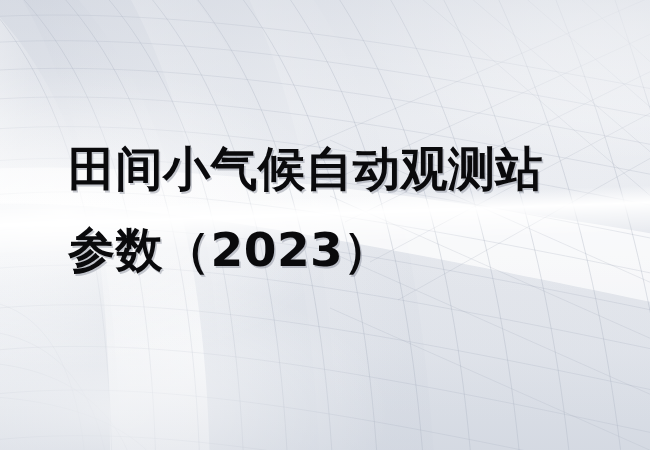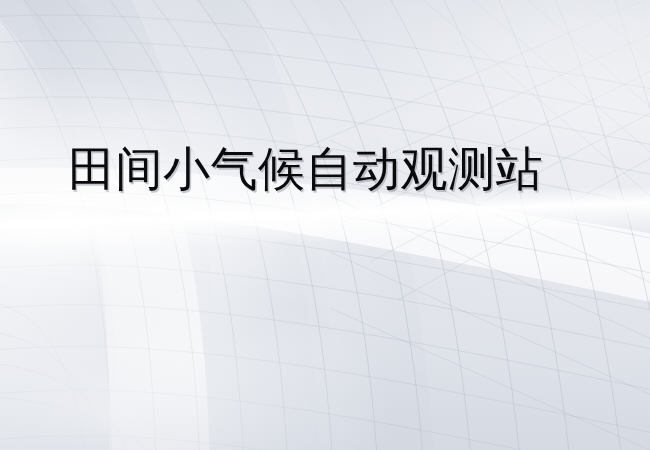--- a/index.html
+++ b/index.html
@@ -52,21 +52,21 @@
   
   #title-block {
     position: absolute;
     left: 68px;
     top: 128px;
     width: 540px;
   }
   .title-line {
     display: block;
     color: #0a0a0c;
-    font-weight: 400;
+    font-weight: 700;
     font-size: 47px;
     line-height: 81px;
     letter-spacing: 0.5px;
     white-space: nowrap;
     text-shadow: 1.5px 1.5px 0 rgba(120,125,140,0.40);
   }
 </style>
 </head>
 <body>
 
@@ -157,15 +157,16 @@
     </g>
   </svg>
 
   <div class="bg-layer" id="bg-vignette"></div>
   <div class="bg-layer" id="bg-shade-top"></div>
   <div class="bg-layer" id="bg-shade-bottom"></div>
   <div class="bg-layer" id="bg-highlight"></div>
 
   <div id="title-block">
     <span class="title-line">田间小气候自动观测站</span>
+    <span class="title-line">参数（2023）</span>
   </div>
 
 </div>
 
 </body></html>

